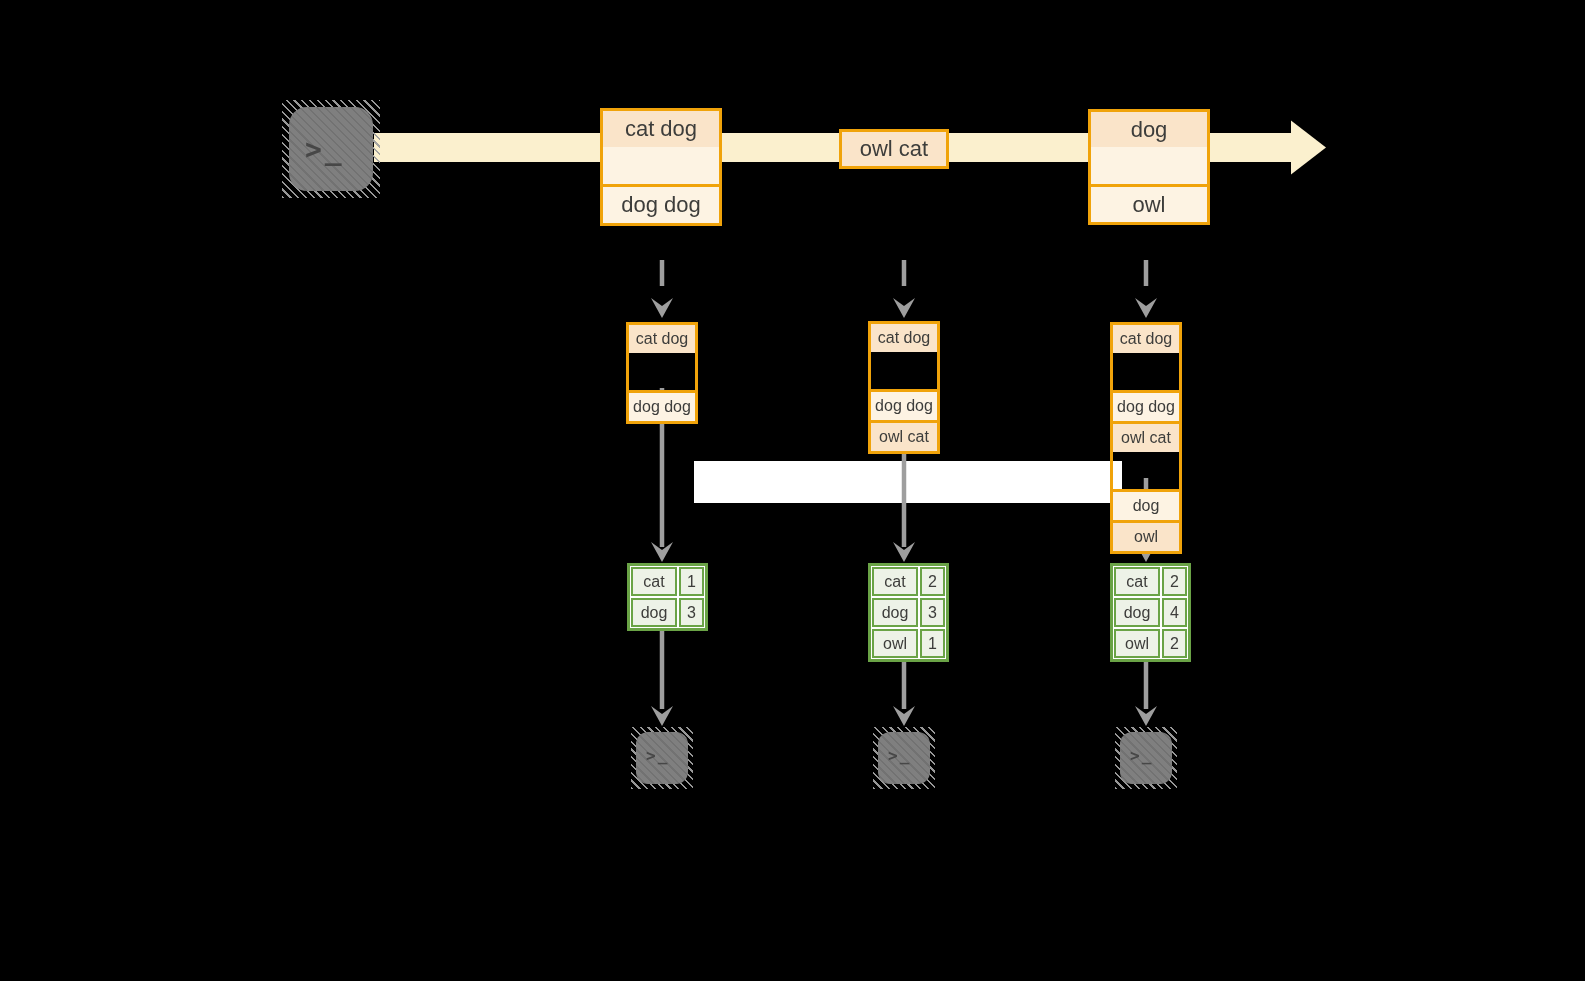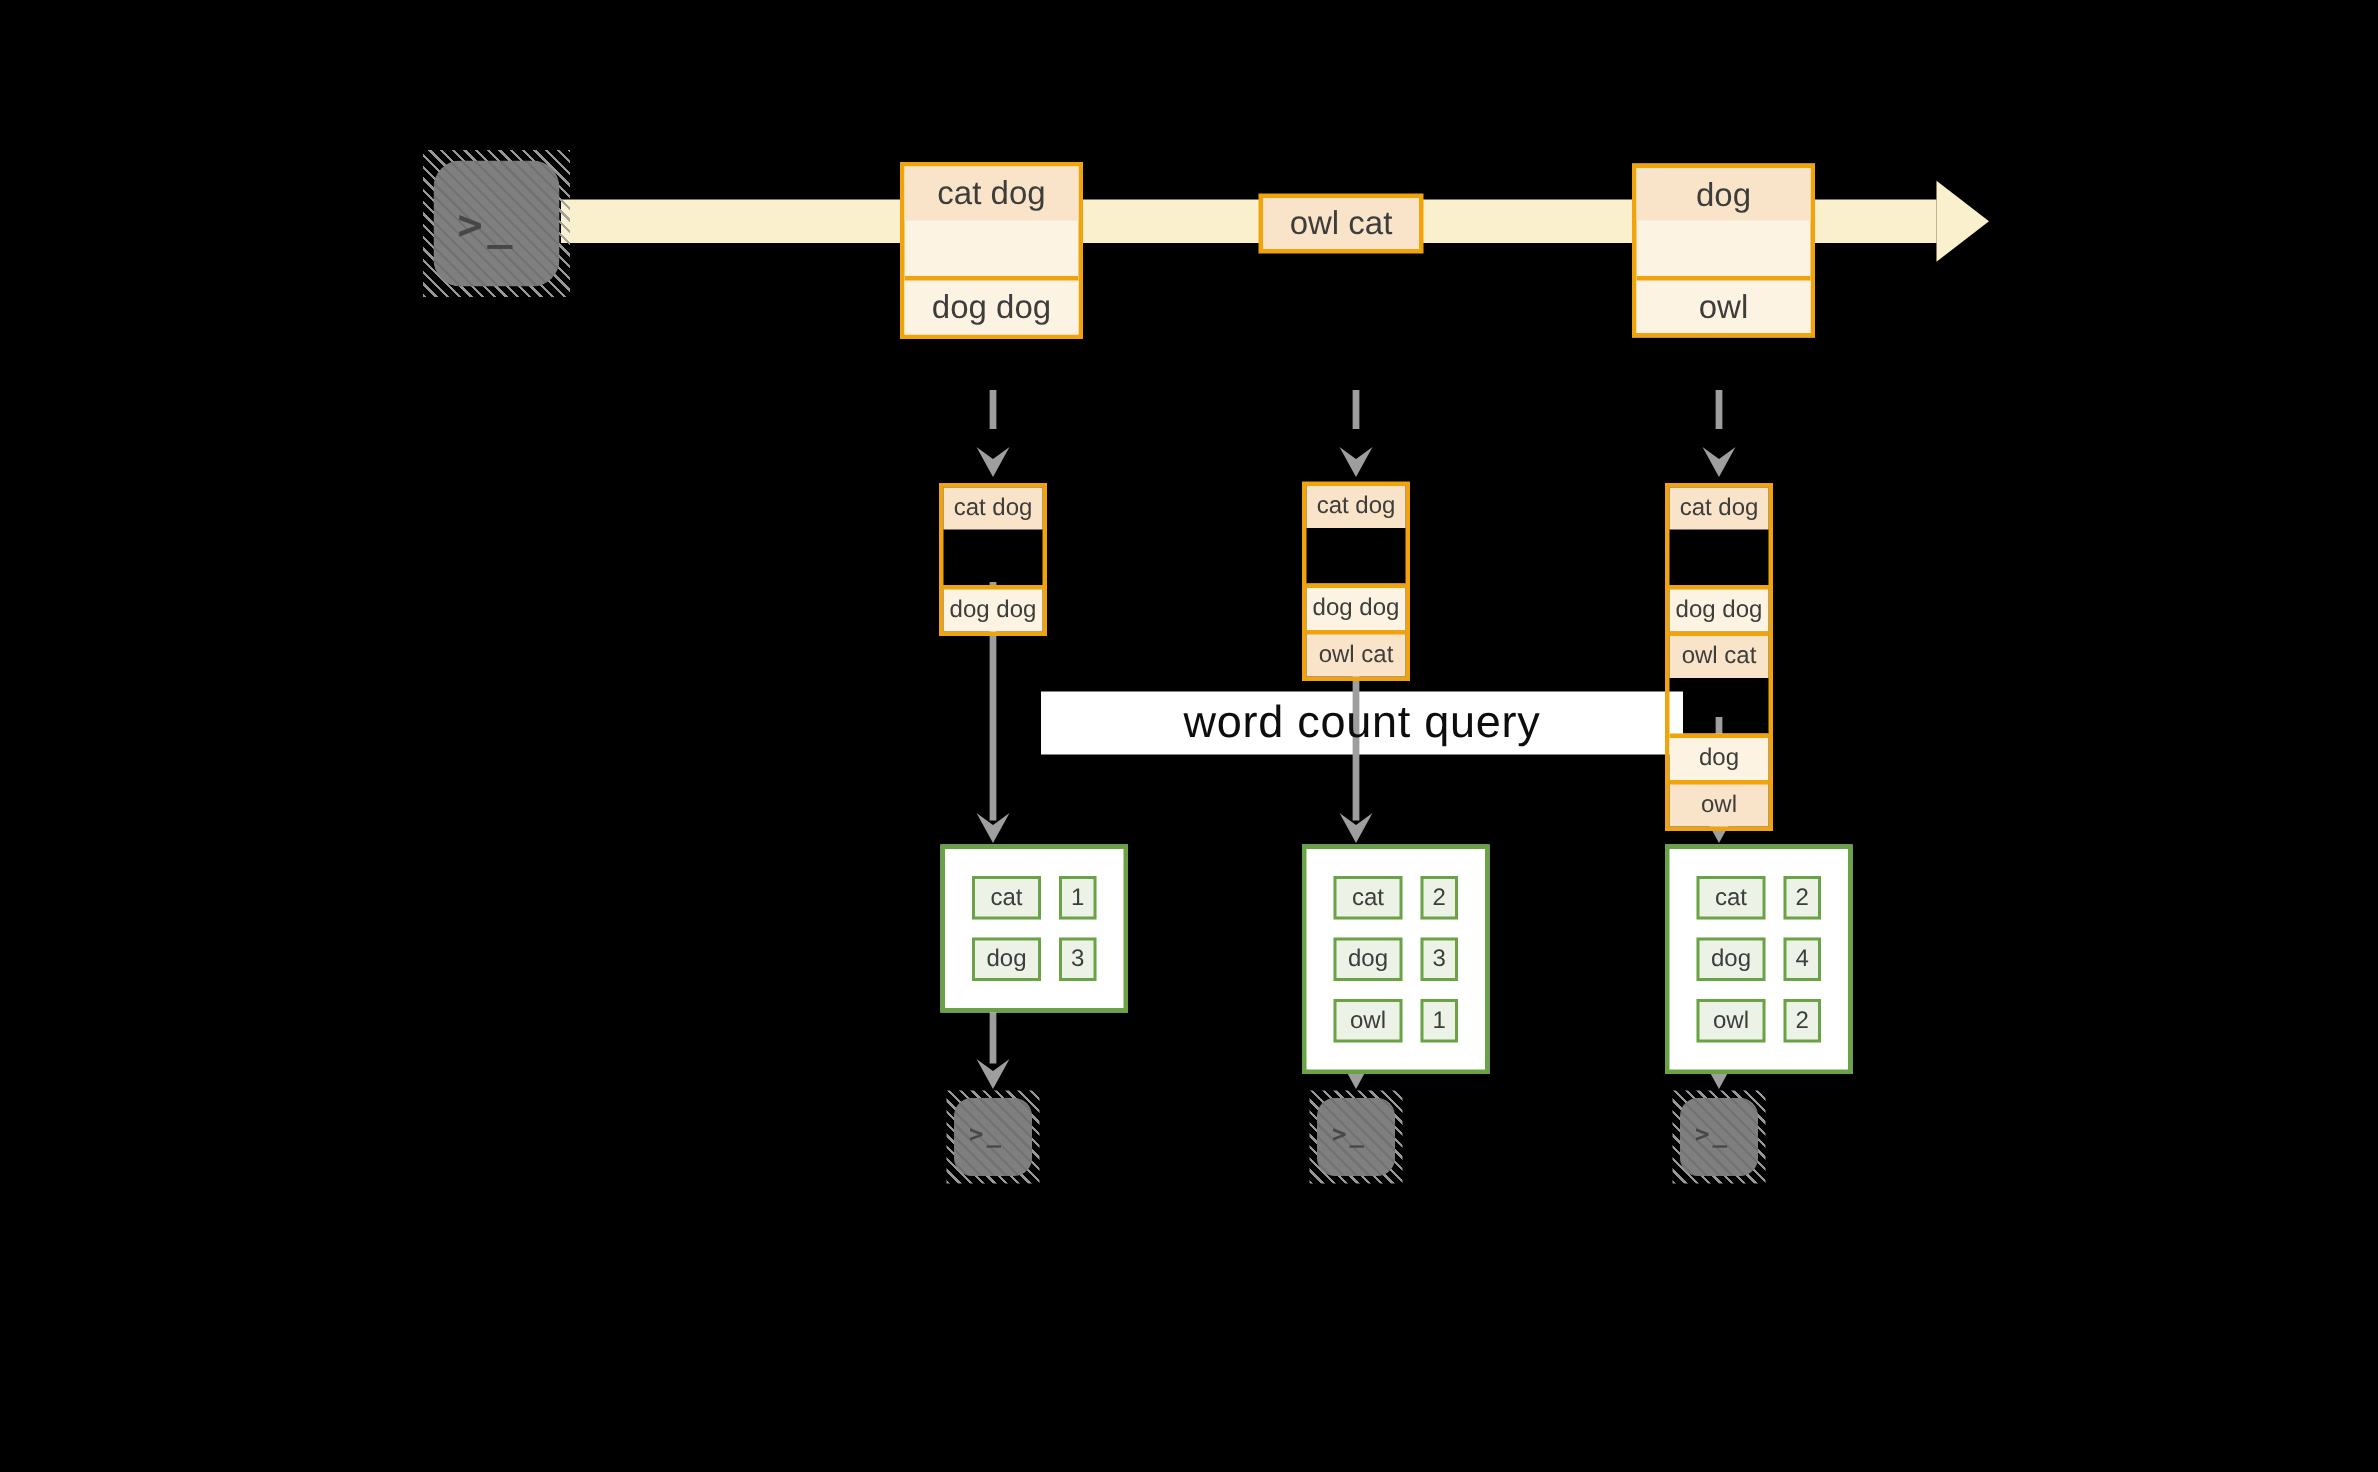--- a/index.html
+++ b/index.html
@@ -40,21 +40,21 @@
   }
   .stack-row{
     height:28px;display:flex;align-items:center;justify-content:center;
     font-size:16px;color:var(--text);
   }
   .stack-row + .stack-row{border-top:3px solid var(--event-border);}
   
   .counts{
     position:absolute;z-index:5;border:3px solid var(--table-border);
     background:var(--label-background);box-sizing:border-box;
-    display:grid;grid-template-columns:46px 25px;gap:12px;padding:18px;
+    display:grid;grid-template-columns:46px 25px;gap:2px;padding:1px;
   }
   .cell{
     box-sizing:border-box;border:2px solid var(--table-border);
     background:var(--table-fill);height:29px;
     display:flex;align-items:center;justify-content:center;
     font-size:16px;color:var(--text);
   }
   
   .label-box{
     position:absolute;left:694px;top:461px;width:428px;height:42px;
@@ -143,21 +143,20 @@
   </div>
   <div class="event-box" style="left:839px;top:129px;width:110px">
     <div class="event-row peach" style="height:34px">owl cat</div>
   </div>
   <div class="event-box" style="left:1088px;top:109px;width:122px">
     <div class="event-row peach" style="height:35px">dog</div>
     <div class="event-row cream" style="height:35px">owl</div>
   </div>
 
   <div class="label-box"></div>
-  <div class="label-text">word count query</div>
 
   <div class="stack" style="left:626px;top:322px">
     <div class="stack-row peach">cat dog</div>
     <div class="stack-row cream">dog dog</div>
   </div>
   <div class="stack" style="left:868px;top:321px">
     <div class="stack-row peach">cat dog</div>
     <div class="stack-row cream">dog dog</div>
     <div class="stack-row peach">owl cat</div>
   </div>

